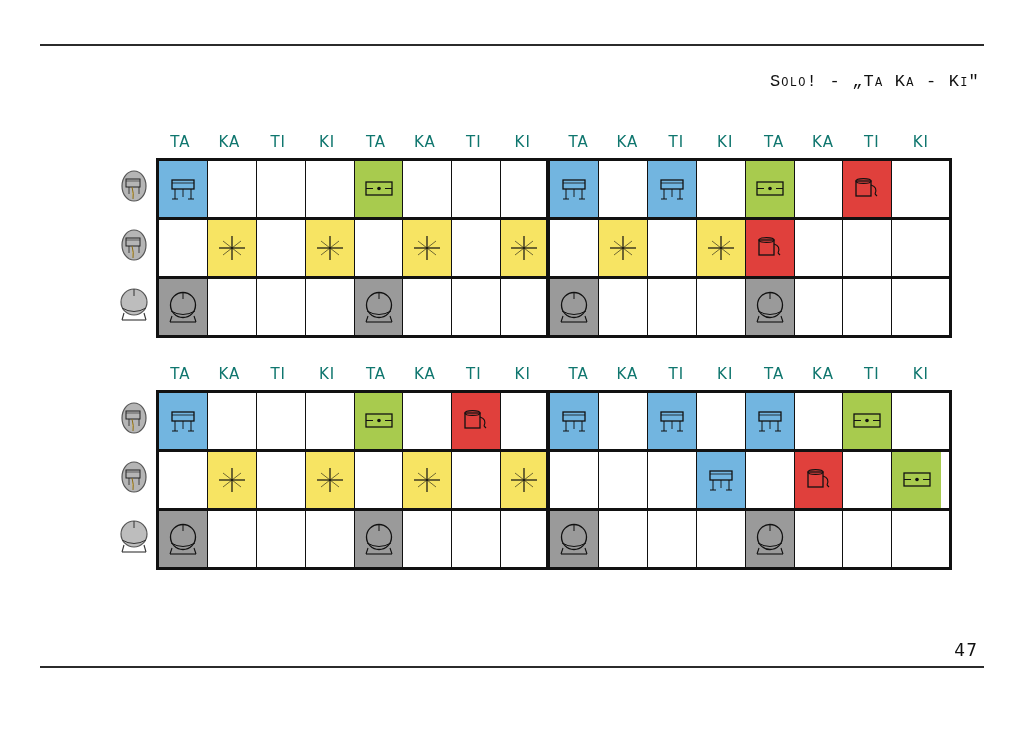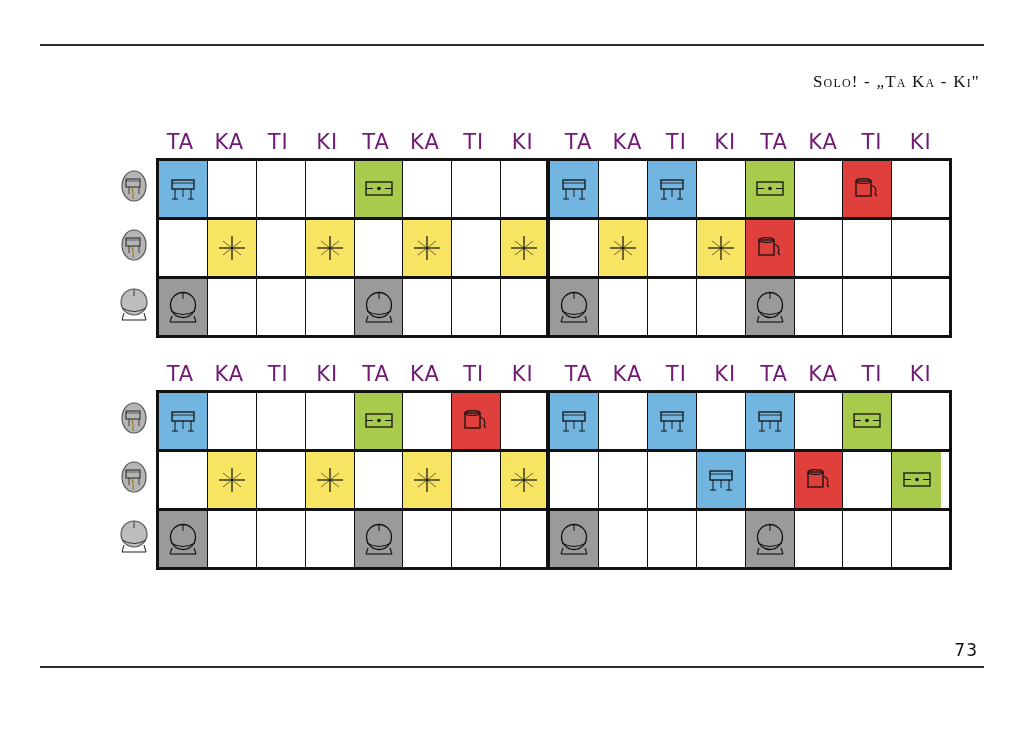--- a/index.html
+++ b/index.html
@@ -19,21 +19,21 @@
     left:40px;right:40px;
     height:2px;
     background:#2b2b2b;
   }
   .rule.top{top:44px;}
   .rule.bottom{top:666px;}
 
   .header-title{
     position:absolute;
     right:44px;top:72px;
-    font-family:Liberation Serif, serif;
+    font-family:Liberation Mono, monospace;
     font-size:17px;
     letter-spacing:1.2px;
     font-variant:small-caps;
     white-space:nowrap;
   }
 
   .page-number{
     position:absolute;
     right:46px;top:640px;
     font-size:17px;
@@ -61,25 +61,25 @@
 
   .syllable-row{
     position:relative;
     height:32px;
     margin-left:44px;
     display:flex;
   }
   .syl{
     width:48.9px;
     text-align:center;
-    font-size:21px;
+    font-size:15px;
     font-variant:small-caps;
     letter-spacing:1px;
     line-height:32px;
-    color:#701a75;
+    color:#0f766e;
   }
   .syl.gapafter{margin-right:7px;}
 
   .grid-wrap{
     position:relative;
     margin-left:44px;
     border:3px solid #111;
     background:#fff;
     display:flex;
     flex-direction:column;
@@ -630,14 +630,14 @@
     <line x1="18" y1="4" x2="18" y2="11" stroke="#333" stroke-width="1"></line>
     <line x1="8" y1="28" x2="6" y2="35" stroke="#333" stroke-width="1.1"></line>
     <line x1="28" y1="28" x2="30" y2="35" stroke="#333" stroke-width="1.1"></line>
     <line x1="6" y1="35" x2="30" y2="35" stroke="#333" stroke-width="1.1"></line>
   </svg>
           </div>
         </div>
       </div>
     </div>
 
-  <div class="page-number">73</div>
+  <div class="page-number">47</div>
 </div>
 
 </body></html>

